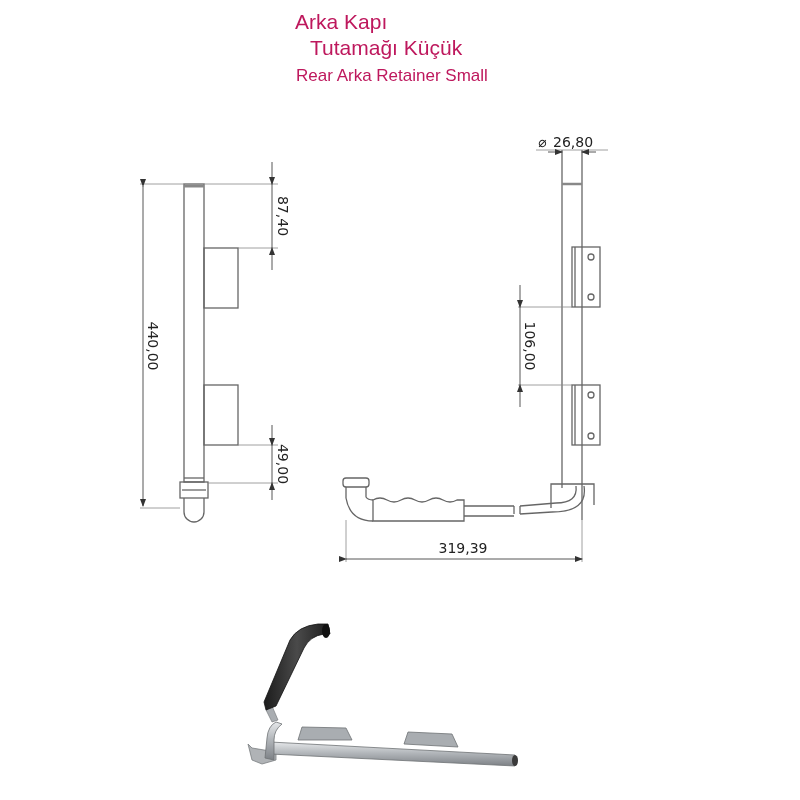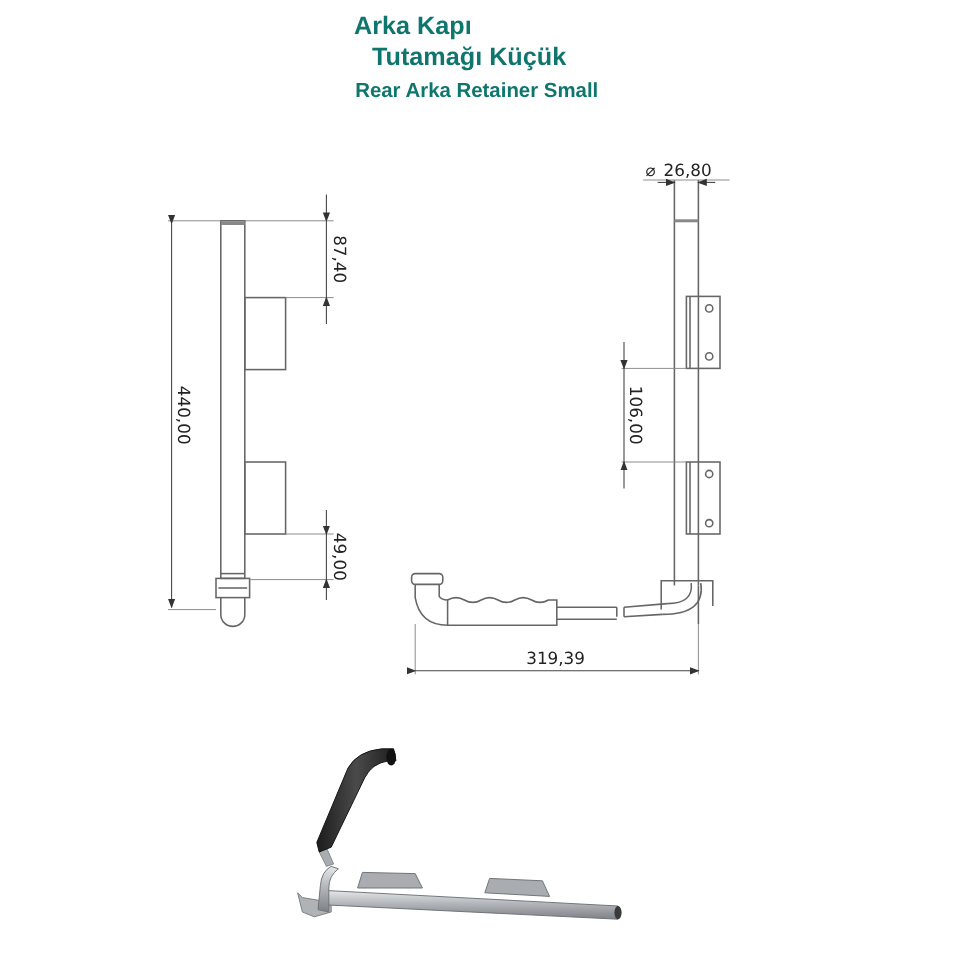--- a/index.html
+++ b/index.html
@@ -1,17 +1,17 @@
 <!DOCTYPE html>
 <html><head>
 <meta charset="utf-8">
 <style>
   html, body { margin: 0; padding: 0; background: #ffffff; }
   body { width: 800px; height: 800px; position: relative; overflow: hidden; font-family: "Liberation Sans", sans-serif; }
-  .title { position: absolute; font-family: "Liberation Sans", sans-serif; font-weight: bold; color: #0f766e; white-space: nowrap; }
+  .title { position: absolute; font-family: "Liberation Sans", sans-serif; font-weight: normal; color: #be185d; white-space: nowrap; }
   #t1 { left: 295px; top: 10px; font-size: 21px; }
   #t2 { left: 310px; top: 36px; font-size: 21px; }
   #t3 { left: 296px; top: 66px; font-size: 17px; }
   svg.drawing { position: absolute; left: 0; top: 0; }
   .dimtext { font-family: "DejaVu Sans", sans-serif; font-size: 14px; fill: #222; }
 </style>
 </head>
 <body>
 
 <div class="title" id="t1">Arka Kapı</div>

